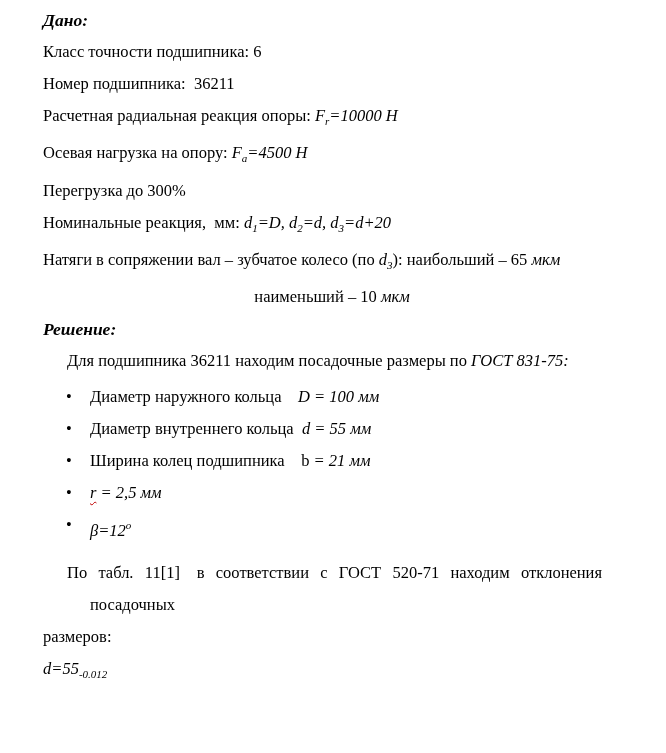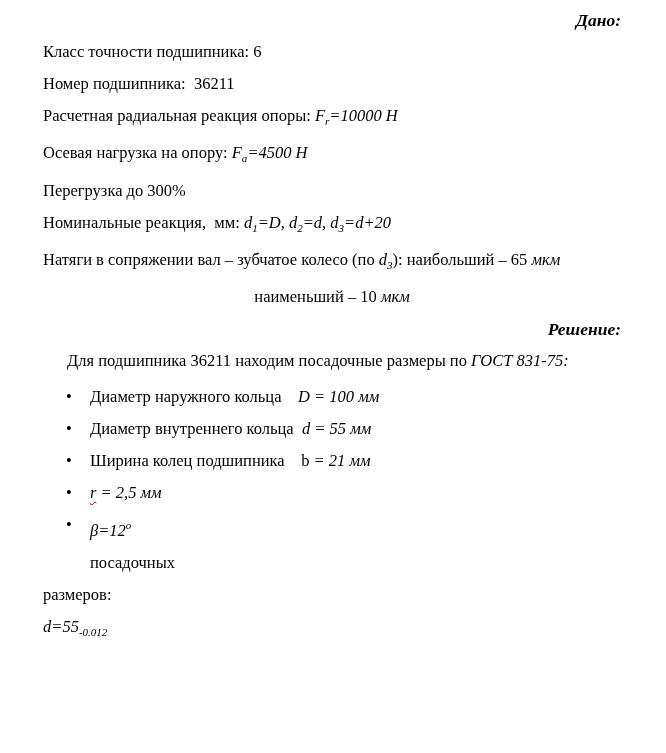--- a/index.html
+++ b/index.html
@@ -5,21 +5,21 @@
   * { box-sizing: border-box; margin: 0; padding: 0; }
   html, body { width: 666px; height: 753px; background: #ffffff; overflow: hidden; }
   .page {
     width: 666px; height: 753px;
     padding: 4px 45px 0 43px;
     font-family: "Liberation Serif", serif;
     font-size: 16.5px;
     color: #000;
   }
   .line { line-height: 32px; white-space: pre-wrap; position: relative; }
-  .head { text-align: right; font-weight: bold; font-style: italic; font-size: 17.5px; line-height: 32px; }
+  .head { text-align: left; font-weight: bold; font-style: italic; font-size: 17.5px; line-height: 32px; }
   .it  { font-style: italic; }
   .sub { font-size: 11px; vertical-align: sub; }
   .sup { font-size: 11px; vertical-align: super; }
   .bullet { padding-left: 47px; }
   .marker { position: absolute; left: 23px; top: 0; }
   .right  { text-align: center; }
   .ind-sm { padding-left: 24px; }
   .ind-lg { padding-left: 47px; }
   .sp1 { word-spacing: 1.5px; }
   .mt1 { margin-top: 4px; }
@@ -63,20 +63,21 @@
   <p class="line bullet mt1"><span class="marker">•</span><span>Диаметр наружного кольца    </span><span class="it">D = 100 мм</span></p>
 
   <p class="line bullet"><span class="marker">•</span><span>Диаметр внутреннего кольца  </span><span class="it">d = 55 мм</span></p>
 
   <p class="line bullet"><span class="marker">•</span><span>Ширина колец подшипника    b </span><span class="it">= 21 мм</span></p>
 
   <p class="line bullet"><span class="marker">•</span><span class="it wavy">r</span><span class="it"> = 2,5 мм</span></p>
 
   <p class="line bullet"><span class="marker">•</span><span class="it">β=12</span><span class="it sup">о</span></p>
 
+  <p class="line ind-sm sp1 mt2"><span>По  табл.  11[1]   в  соответствии  с  ГОСТ  520-71  находим  отклонения</span></p>
 
   <p class="line ind-lg"><span>посадочных</span></p>
 
   <p class="line"><span>размеров:</span></p>
 
 
   <p class="line"><span class="it">d=55</span><span class="it sub">-0.012</span></p>
 
 </div>
 

